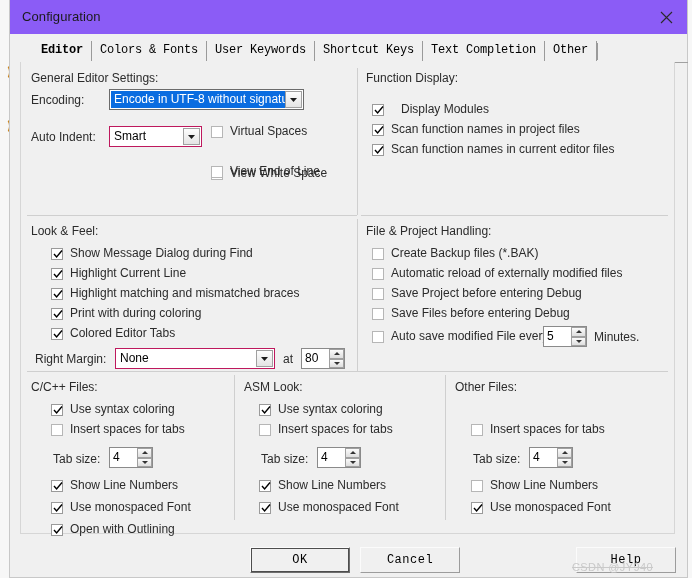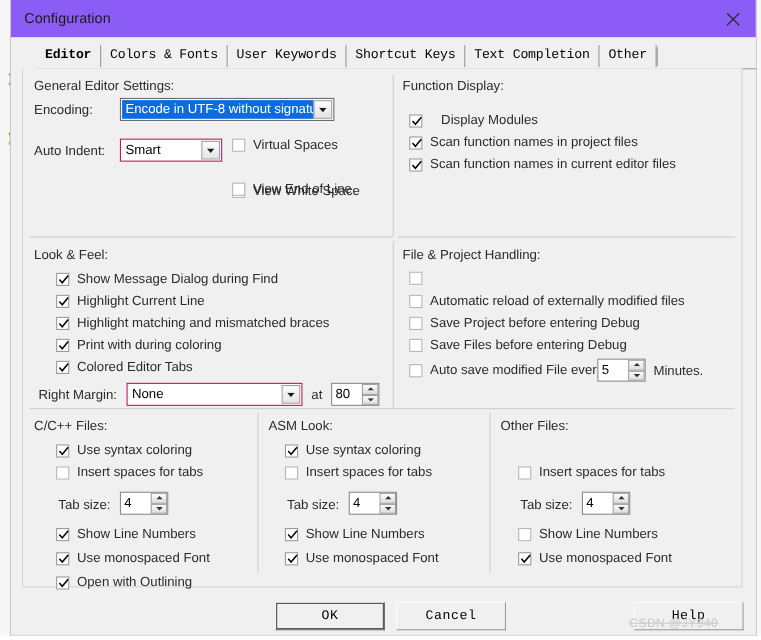--- a/index.html
+++ b/index.html
@@ -491,20 +491,21 @@
                   <path d="M0,0 L6,0 L3,3 Z" fill="#333"></path>
                 </svg>
             </div>
           </div>
         </div>
 
         <div class="section-title" style="left:345px; top:162px;">File &amp; Project Handling:</div>
 
         <div class="cb off" style="left:351px; top:185px;">
           <span class="box"></span>
+          <span class="lbl">Create Backup files (*.BAK)</span>
         </div>
         <div class="cb off" style="left:351px; top:205px;">
           <span class="box"></span>
           <span class="lbl">Automatic reload of externally modified files</span>
         </div>
         <div class="cb off" style="left:351px; top:225px;">
           <span class="box"></span>
           <span class="lbl">Save Project before entering Debug</span>
         </div>
         <div class="cb off" style="left:351px; top:245px;">

